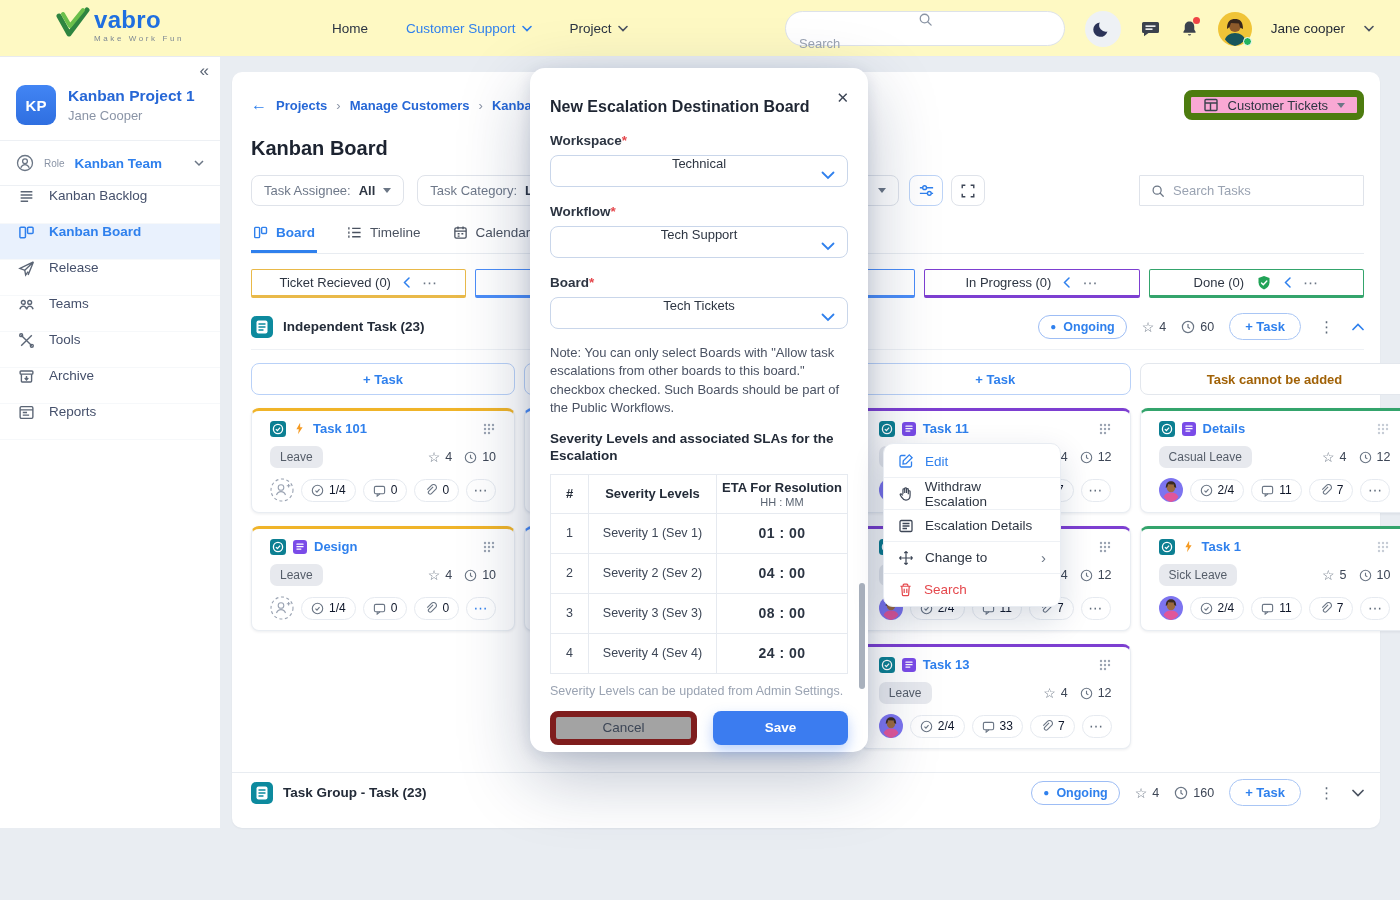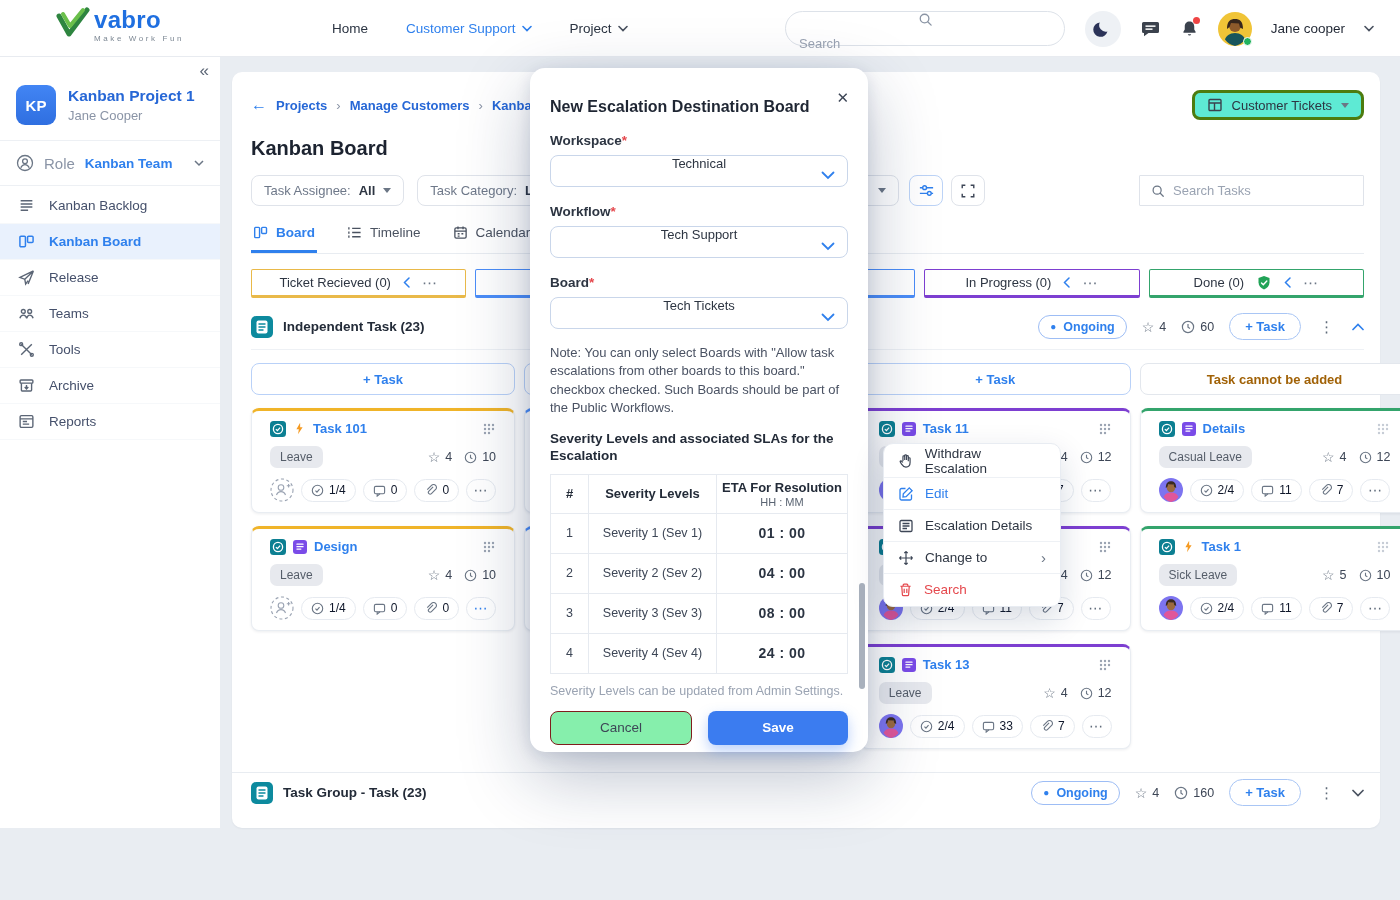--- a/index.html
+++ b/index.html
@@ -6,21 +6,21 @@
   html,body { width:1400px; height:900px; }
   body {
     background:#e9edf2;
     font-family:"Liberation Sans", sans-serif;
     overflow:hidden; position:relative;
     -webkit-font-smoothing:antialiased;
   }
   svg { display:block; }
 
   
-  .hdr { position:absolute; inset:0 0 auto 0; height:57px; background:#ffffff; border-bottom:1px solid #e8ebf0; z-index:5; }
+  .hdr { position:absolute; inset:0 0 auto 0; height:57px; background:#fef9c3; border-bottom:1px solid #e8ebf0; z-index:5; }
   .logo { position:absolute; left:56px; top:7px; display:flex; align-items:flex-start; gap:4px; }
   .logo-brand { font-size:24px; font-weight:bold; color:#1f6fe0; letter-spacing:.3px; line-height:26px; }
   .logo-tag { font-size:8px; letter-spacing:2.6px; color:#7d8894; margin-top:1px; }
   .nav-links { position:absolute; left:332px; top:0; height:57px; display:flex; align-items:center; gap:38px; }
   .nav-link { display:flex; align-items:center; gap:6px; font-size:13.5px; color:#2b3442; cursor:pointer; }
   .nav-link.active { color:#2f80ed; }
   .nav-search { position:absolute; left:785px; top:11px; width:280px; height:35px; border:1px solid #dde2e9; border-radius:18px; display:flex; align-items:center; gap:9px; padding:0 13px; background:#fff;flex-direction:column; }
   .nav-search input { border:none; outline:none; font-size:13px; color:#333; width:100%; font-family:inherit; background:transparent; }
   .nav-search input::placeholder { color:#9aa3b2; }
   .nav-right { position:absolute; right:26px; top:0; height:57px; display:flex; align-items:center; gap:19px; }
@@ -33,37 +33,37 @@
 
   
   .sidebar { position:absolute; top:57px; left:0; width:220px; height:771px; background:#fff; z-index:4; }
   .collapse { position:absolute; top:4px; right:11px; font-size:17px; color:#5b6575; cursor:pointer; }
   .proj { display:flex; gap:12px; padding:28px 16px 15px 16px; align-items:center; }
   .kp { width:40px; height:40px; border-radius:9px; background:linear-gradient(180deg,#4285f4,#2f6fe0); color:#fff; font-weight:bold; font-size:15px; display:flex; align-items:center; justify-content:center; }
   .proj-name { color:#2667d6; font-weight:bold; font-size:15.5px; }
   .proj-owner { color:#8a94a6; font-size:13px; margin-top:3px; }
   .sb-div { border-top:1px solid #edf0f4; }
   .role-row { display:flex; align-items:center; gap:10px; padding:13px 16px; position:relative; cursor:pointer; }
-  .role-label { color:#8a94a6; font-size:15px; }
+  .role-label { color:#8a94a6; font-size:10px; }
   .role-value { color:#2f80ed; font-size:13.5px; font-weight:bold; }
   .role-chev { position:absolute; right:16px; }
   .sb-menu { margin-top:2px; }
-  .sb-item { height:36px; display:flex; align-items:center; gap:14px; padding-left:18px; font-size:13.5px; color:#45506b; cursor:pointer; border-bottom:1px solid #f6f8fa; }
+  .sb-item { height:36px; display:flex; gap:14px; padding-left:18px; font-size:13.5px; color:#45506b; cursor:pointer; border-bottom:1px solid #f6f8fa; }
   .sb-item svg { color:#5b6575; }
   .sb-item.active { background:#e9f1fd; color:#2f80ed; font-weight:bold; }
   .sb-item.active svg { color:#2f80ed; }
 
   
   .main-card { position:absolute; left:232px; top:72px; width:1148px; height:756px; background:#fff; border-radius:10px; box-shadow:0 1px 2px rgba(16,30,54,.05); padding:16px 16px 0 19px; z-index:1; }
   .bc-row { display:flex; align-items:center; margin-top:2px; }
   .bc { display:flex; align-items:center; gap:9px; font-size:13px; }
   .bc .arrow { color:#2f80ed; font-size:16px; cursor:pointer; }
   .bc a { color:#2667d6; font-weight:bold; text-decoration:none; cursor:pointer; }
   .bc .sep { color:#8a94a6; }
-  .ct-select { margin-left:auto; height:30px; border:3px solid #4d7c0f; border-radius:8px; display:flex; align-items:center; gap:9px; padding:0 12px; font-size:13px; color:#2d3542; cursor:pointer; background:#5eead4; }
+  .ct-select { margin-left:auto; height:30px; border:7px solid #4d7c0f; border-radius:8px; display:flex; align-items:center; gap:9px; padding:0 12px; font-size:13px; color:#2d3542; cursor:pointer; background:#f9a8d4; }
   .caret { width:0; height:0; border-left:4px solid transparent; border-right:4px solid transparent; border-top:5px solid #6b7685; }
   .pg-title { font-size:20px; font-weight:bold; color:#1c2330; margin-top:17px; }
 
   .filter-row { display:flex; align-items:center; margin-top:15px; }
   .f-pill { height:31px; border:1px solid #dfe3ea; border-radius:8px; display:flex; align-items:center; gap:8px; padding:0 12px; font-size:13px; background:#fff; cursor:pointer; }
   .f-label { color:#6e7889; }
   .f-value { color:#2d3542; font-weight:bold; }
   .f-cat { width:482px; margin-left:13px; }
   .f-cat .caret { margin-left:auto; }
   .icon-btn { width:34px; height:31px; border:1px solid #dfe3ea; border-radius:8px; display:flex; align-items:center; justify-content:center; background:#fff; cursor:pointer; }
@@ -125,21 +125,21 @@
   .sla-table { width:100%; border-collapse:collapse; margin-top:9px; }
   .sla-table th, .sla-table td { border:1px solid #e6eaf0; text-align:center; }
   .sla-table th { font-size:13px; color:#232b38; padding:5px 4px; font-weight:bold; }
   .sla-table th .sub { display:block; font-size:11px; color:#5a6472; font-weight:normal; margin-top:1px; }
   .sla-table td { font-size:12.5px; color:#3d4656; height:40px; }
   .sla-table td.eta { font-size:14px; color:#2b3442; font-weight:bold; letter-spacing:.5px; }
   .w-num { width:38px; } .w-lvl { width:128px; }
   .m-foot { margin-top:10px; font-size:12.5px; color:#9aa3b2; }
   .m-btns { display:flex; gap:16px; margin-top:13px; }
   .btn { flex:1; height:34px; border-radius:8px; font-size:13.5px; display:flex; align-items:center; justify-content:center; cursor:pointer; }
-  .btn-cancel { border:1px solid #7f1d1d; color:#3d4656; background:#86efac; }
+  .btn-cancel { border:6px solid #7f1d1d; color:#3d4656; background:#a3a3a3; }
   .btn-save { background:#3b7cf0; color:#fff; font-weight:bold; box-shadow:0 6px 14px rgba(59,124,240,.35); }
   .m-scroll { position:absolute; right:3px; top:515px; width:6px; height:106px; background:#a9b1bd; border-radius:3px; }
 
   
   .cmenu { position:absolute; left:883px; top:443px; width:178px; background:#fff; border:1px solid #e8ecf2; border-radius:10px; box-shadow:0 12px 32px rgba(15,35,80,.16); z-index:30; padding:1px 0; }
   .cm-item { display:flex; align-items:center; gap:11px; height:32px; padding:0 14px; font-size:13.5px; color:#2d3542; cursor:pointer; }
   .cm-item + .cm-item { border-top:1px solid #eef1f5; }
   .cm-item.blue { color:#2f80ed; }
   .cm-item.red { color:#e5484d; }
   .cm-sub { margin-left:auto; color:#6b7685; font-size:15px; }
@@ -1164,34 +1164,34 @@
 
   <div class="m-btns">
     <div class="btn btn-cancel">Cancel</div>
     <div class="btn btn-save">Save</div>
   </div>
 
   <div class="m-scroll"></div>
 </div>
 
 <div class="cmenu">
-  <div class="cm-item">
-    <svg width="16" height="16" viewBox="0 0 16 16" fill="none" stroke="#3d4656" stroke-width="1.2">
-        <path d="M5 8V3.6a.9.9 0 011.8 0V7M6.8 7V2.6a.9.9 0 011.8 0V7M8.6 7V3.4a.9.9 0 011.8 0V8.2M10.4 8.2V5.6a.9.9 0 011.8 0v4c0 2.8-1.6 4.6-4.2 4.6-2.1 0-3.1-1-4.4-3L2.3 8.9c-.4-.6.4-1.4 1.1-.9l1.6 1.4"></path>
-      </svg>
-    <span>Withdraw Escalation</span>
-  </div>
   <div class="cm-item blue">
     <svg width="16" height="16" viewBox="0 0 16 16" fill="none" stroke="#2f80ed" stroke-width="1.3">
         <path d="M13.5 8.5v4a1.5 1.5 0 01-1.5 1.5H3.5A1.5 1.5 0 012 12.5V4a1.5 1.5 0 011.5-1.5h4"></path>
         <path d="M11.3 1.9l2.8 2.8-6 6-3.1.3.3-3.1z"></path>
       </svg>
     <span>Edit</span>
   </div>
   <div class="cm-item">
+    <svg width="16" height="16" viewBox="0 0 16 16" fill="none" stroke="#3d4656" stroke-width="1.2">
+        <path d="M5 8V3.6a.9.9 0 011.8 0V7M6.8 7V2.6a.9.9 0 011.8 0V7M8.6 7V3.4a.9.9 0 011.8 0V8.2M10.4 8.2V5.6a.9.9 0 011.8 0v4c0 2.8-1.6 4.6-4.2 4.6-2.1 0-3.1-1-4.4-3L2.3 8.9c-.4-.6.4-1.4 1.1-.9l1.6 1.4"></path>
+      </svg>
+    <span>Withdraw Escalation</span>
+  </div>
+  <div class="cm-item">
     <svg width="16" height="16" viewBox="0 0 16 16" fill="none" stroke="#3d4656" stroke-width="1.3">
         <rect x="2" y="2.5" width="12" height="11" rx="1.3"></rect>
         <path d="M4.5 5.5h7M4.5 8h7M4.5 10.5h4.5"></path>
       </svg>
     <span>Escalation Details</span>
   </div>
   <div class="cm-item">
     <svg width="16" height="16" viewBox="0 0 16 16" fill="none" stroke="#3d4656" stroke-width="1.2">
         <path d="M8 1.5v13M1.5 8h13M8 1.5L6.3 3.2M8 1.5l1.7 1.7M8 14.5l-1.7-1.7M8 14.5l1.7-1.7M1.5 8l1.7-1.7M1.5 8l1.7 1.7M14.5 8l-1.7-1.7M14.5 8l-1.7 1.7"></path>
       </svg>

